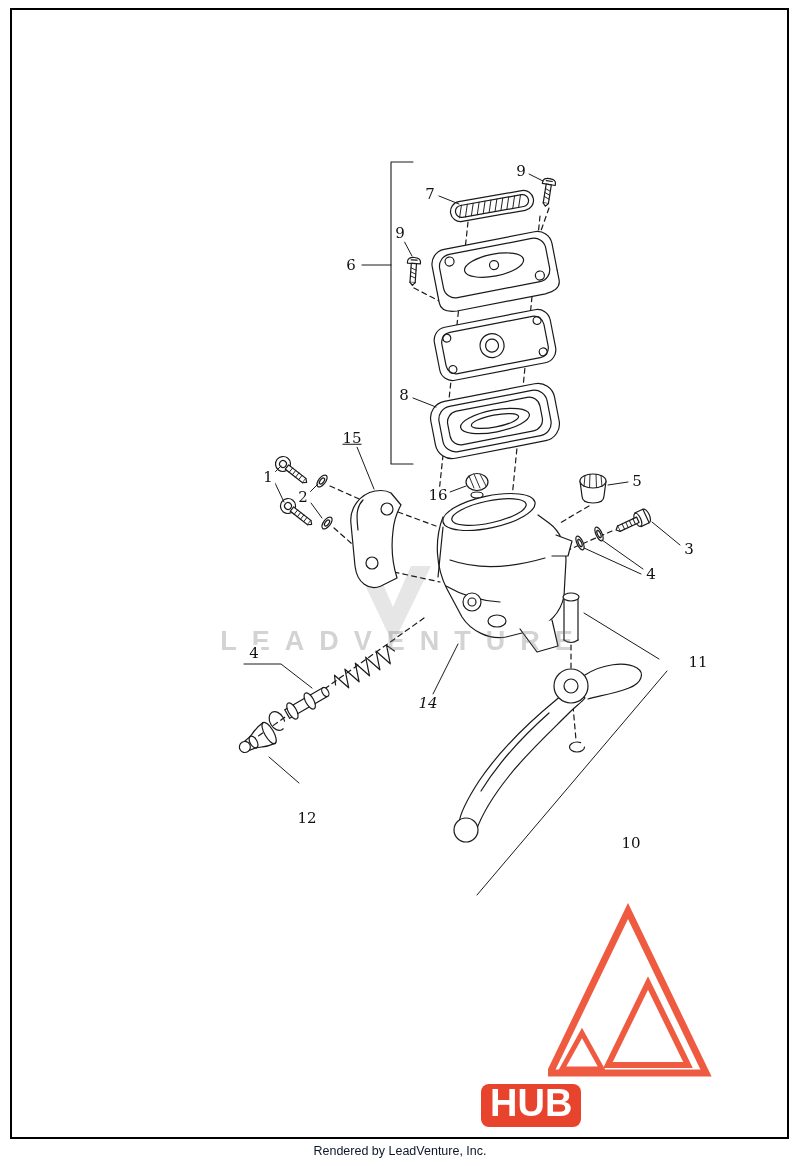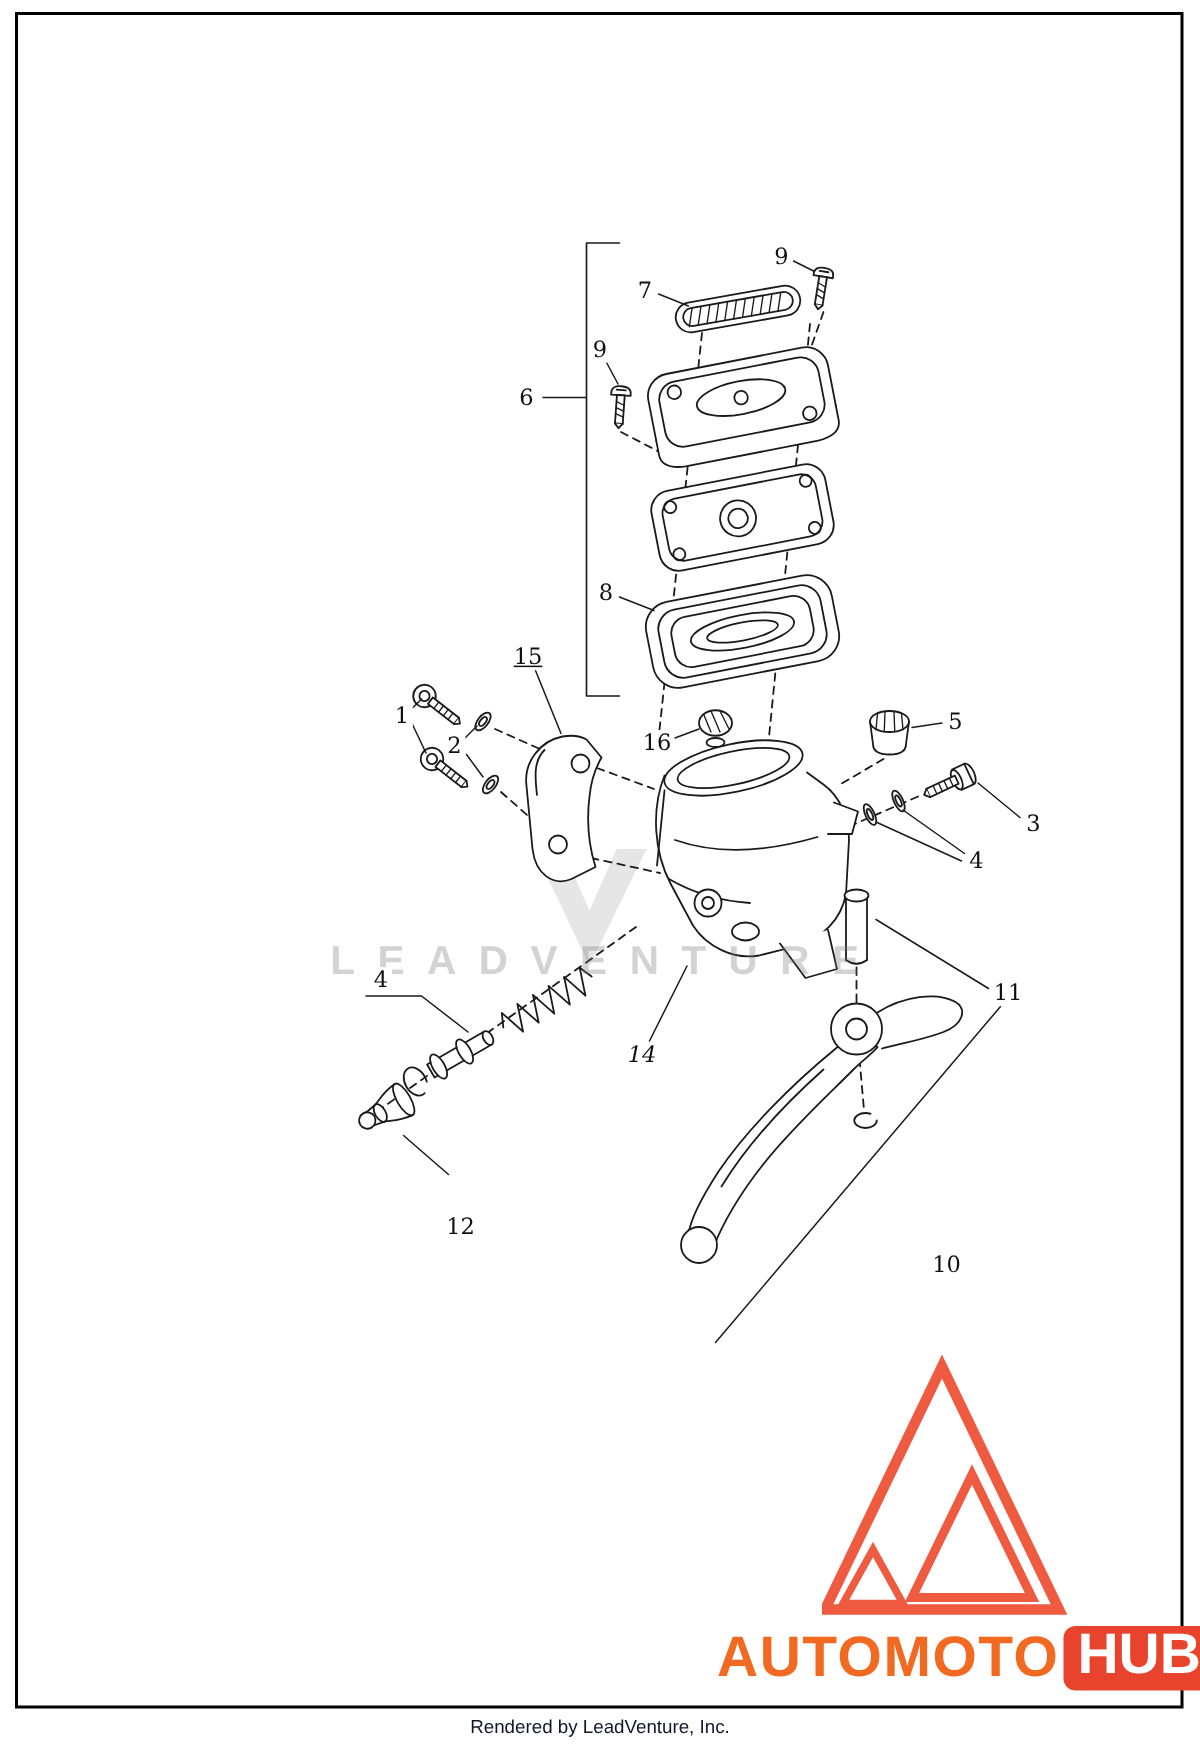--- a/index.html
+++ b/index.html
@@ -249,31 +249,30 @@
       <div class="callout" style="left: 351px; top: 265px;">6</div>
       <div class="callout" style="left: 404px; top: 395px;">8</div>
       <div class="callout" style="left: 352px; top: 438px; text-decoration: underline;">15</div>
       <div class="callout" style="left: 268px; top: 477px;">1</div>
       <div class="callout" style="left: 303px; top: 497px;">2</div>
       <div class="callout" style="left: 438px; top: 495px;">16</div>
       <div class="callout" style="left: 637px; top: 481px;">5</div>
       <div class="callout" style="left: 689px; top: 549px;">3</div>
       <div class="callout" style="left: 651px; top: 574px;">4</div>
       <div class="callout" style="left: 254px; top: 653px;">4</div>
-      <div class="callout" style="left: 672px; top: 662px;">11</div>
+      <div class="callout" style="left: 698px; top: 662px;">11</div>
       <div class="callout" style="left: 428px; top: 703px; font-style: italic;">14</div>
       <div class="callout" style="left: 307px; top: 790px; margin-top: 28px;">12</div>
       <div class="callout" style="left: 604px; top: 843px; margin-left: 27px;">10</div>
     </div>
 
   <svg class="logo-mark" width="170" height="178" viewBox="0 0 170 178">
     <path class="tri-big" d="M80,8 L158,170 L2,170 Z"></path>
     <path class="tri-mid" d="M100,80 L140,162 L60,162 Z"></path>
     <path class="tri-small" d="M34,130 L54,166 L14,166 Z"></path>
   </svg>
 
   <div class="logo-row">
-    <span class="logo-main">AUTOMOTO</span>
     <span class="logo-badge">HUB</span>
   </div>
 
   <div class="footer">Rendered by LeadVenture, Inc.</div>
 </div>
 
 </body></html>

